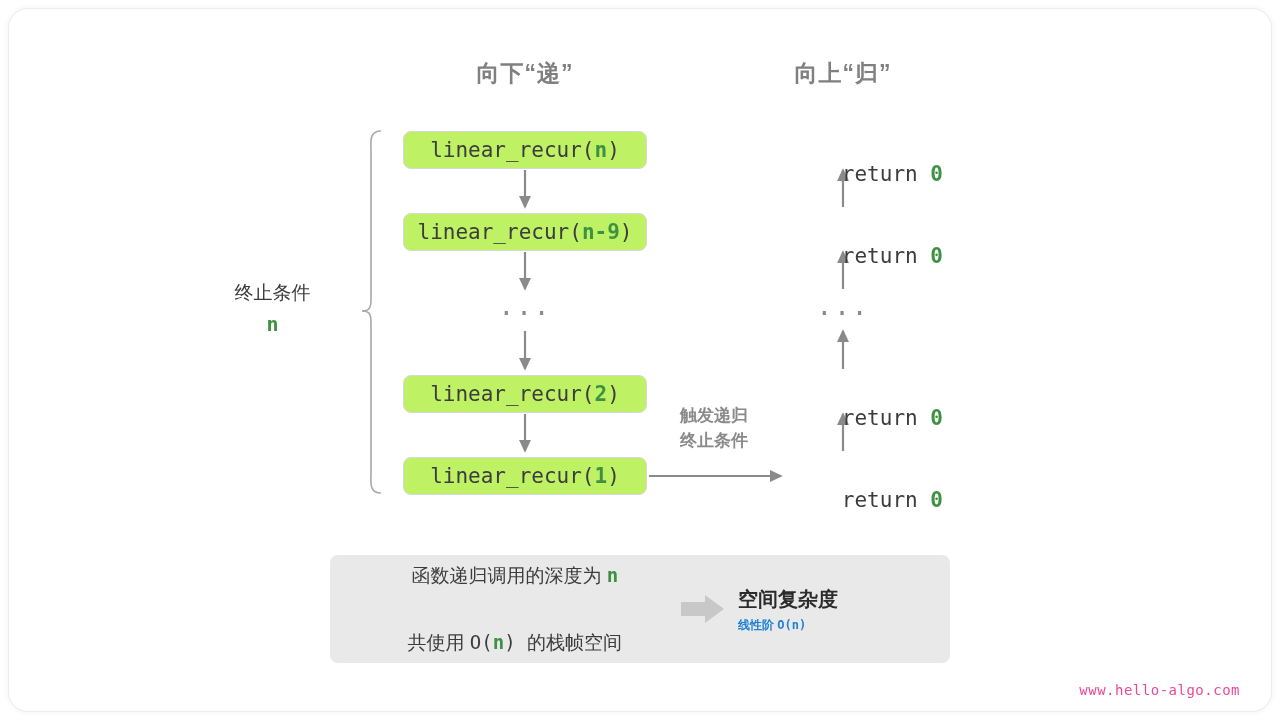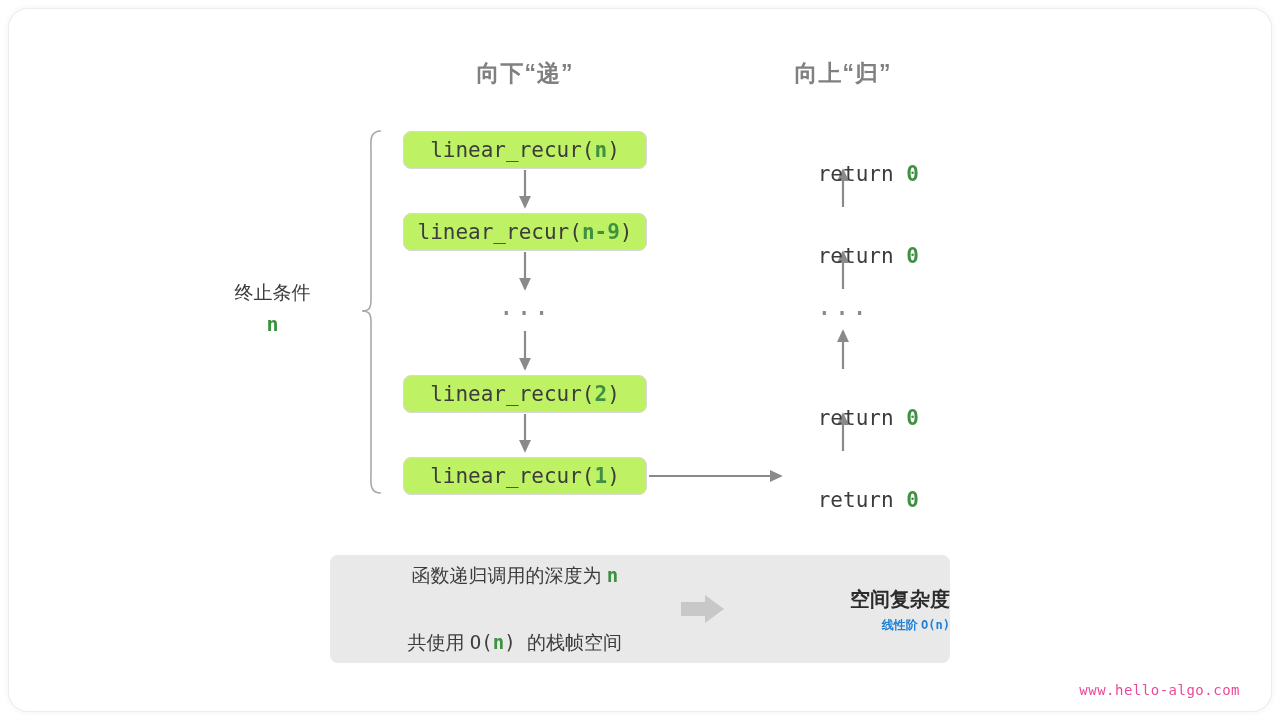--- a/index.html
+++ b/index.html
@@ -66,21 +66,21 @@
     color: #3c3c3c;
     white-space: pre;
   }
   .call-box .arg { color: #3f9142; font-weight: bold; }
 
   
   .ret-label {
     position: absolute;
     left: 743px;
     width: 200px;
-    text-align: center;
+    text-align: right;
     font-family: "DejaVu Sans Mono", monospace;
     font-size: 21px;
     color: #3c3c3c;
     white-space: pre;
   }
   .ret-label .val { color: #3f9142; font-weight: bold; }
 
   
   .vdots {
     position: absolute;
@@ -164,21 +164,21 @@
     font-family: "DejaVu Sans Mono", monospace;
   }
   .summary-arrow {
     width: 70px;
     display: flex;
     align-items: center;
     justify-content: center;
   }
   .summary-right {
     flex: 1;
-    text-align: right;
+    text-align: left;
     line-height: 1.65;
   }
   .summary-right .title {
     display: block;
     font-size: 20px;
     font-weight: bold;
     color: #2b2b2b;
   }
   .summary-right .value {
     display: block;
@@ -273,20 +273,24 @@
   <div class="vdots" style="left:813px; top:300px">···</div>
 
   <div class="ret-label" style="top:382px">
     <span>return </span><span class="val">0</span>
   </div>
 
   <div class="ret-label" style="top:464px">
     <span>return </span><span class="val">0</span>
   </div>
 
+  <div class="trigger-note">
+    <span>触发递归</span><br>
+    <span>终止条件</span>
+  </div>
 
   <div class="summary">
     <div class="summary-left">
       <span>函数递归调用的深度为 </span><span class="hl">n</span><br>
       <span>共使用 </span><span class="mono">O(</span><span class="hl">n</span><span class="mono">) </span><span>的栈帧空间</span>
     </div>
 
     <div class="summary-arrow">
       <svg width="44" height="32" viewBox="0 0 44 32">
         <path d="M0,9 L24,9 L24,2 L43,16 L24,30 L24,23 L0,23 Z" fill="#c8c8c8"></path>

